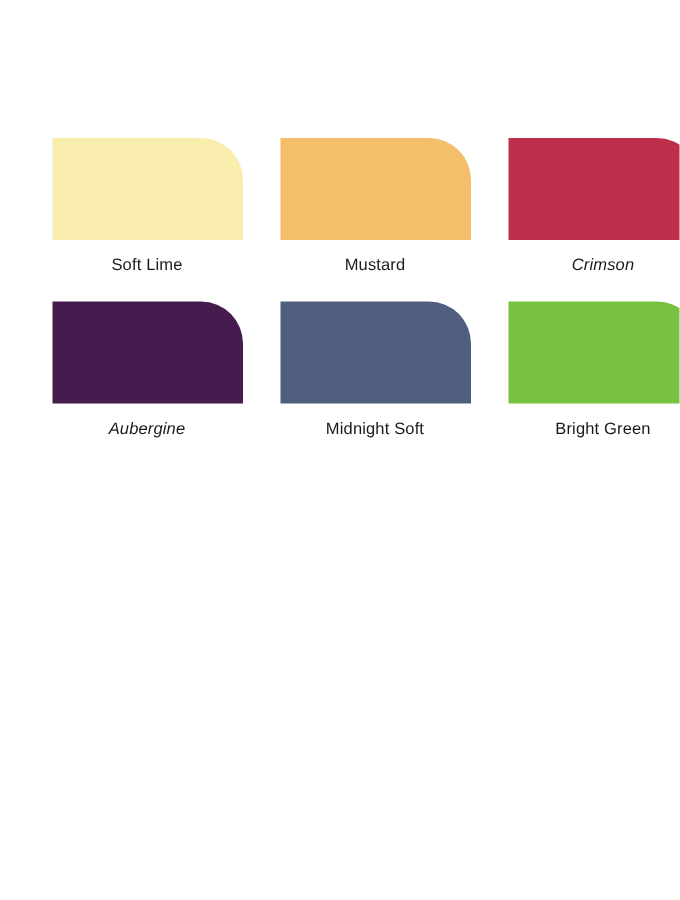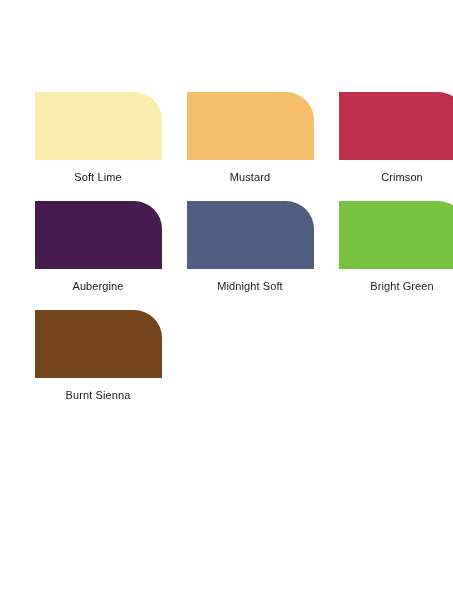--- a/index.html
+++ b/index.html
@@ -71,39 +71,35 @@
     <div class="swatch-cell">
       <div class="swatch-chip" style="background: rgb(244, 190, 107); border-top-right-radius: 28px;"></div>
       <div class="swatch-label" style="color: rgb(26, 26, 26); text-align: center;">Mustard</div>
     </div>
 
 
 
 
     <div class="swatch-cell">
       <div class="swatch-chip" style="background: rgb(190, 47, 75); border-top-right-radius: 28px;"></div>
-      <div class="swatch-label" style="color: rgb(26, 26, 26);">Crimson</div>
+      <div class="swatch-label" style="color: rgb(26, 26, 26); font-style: italic;">Crimson</div>
     </div>
 
 
     <div class="swatch-cell">
       <div class="swatch-chip" style="background: rgb(69, 28, 77); border-top-right-radius: 28px;"></div>
-      <div class="swatch-label" style="color: rgb(26, 26, 26);">Aubergine</div>
+      <div class="swatch-label" style="color: rgb(26, 26, 26); font-style: italic;">Aubergine</div>
     </div>
 
     <div class="swatch-cell">
       <div class="swatch-chip" style="background: rgb(80, 94, 127); border-top-right-radius: 28px;"></div>
       <div class="swatch-label" style="color: rgb(26, 26, 26);">Midnight Soft</div>
     </div>
 
     <div class="swatch-cell">
       <div class="swatch-chip" style="background: rgb(120, 194, 66); border-top-right-radius: 28px;"></div>
       <div class="swatch-label" style="color: rgb(26, 26, 26);">Bright Green</div>
     </div>
 
 
-    <div class="swatch-cell">
-      <div class="swatch-chip" style="background: rgb(116, 68, 28); border-top-right-radius: 28px;"></div>
-      <div class="swatch-label" style="color: rgb(26, 26, 26);">Burnt Sienna</div>
-    </div>
 
   </div>
 </div>
 
 </body></html>

